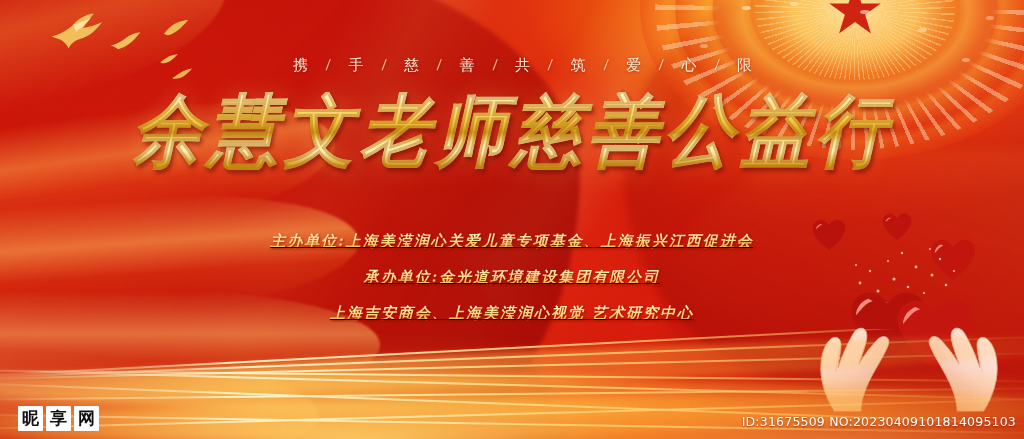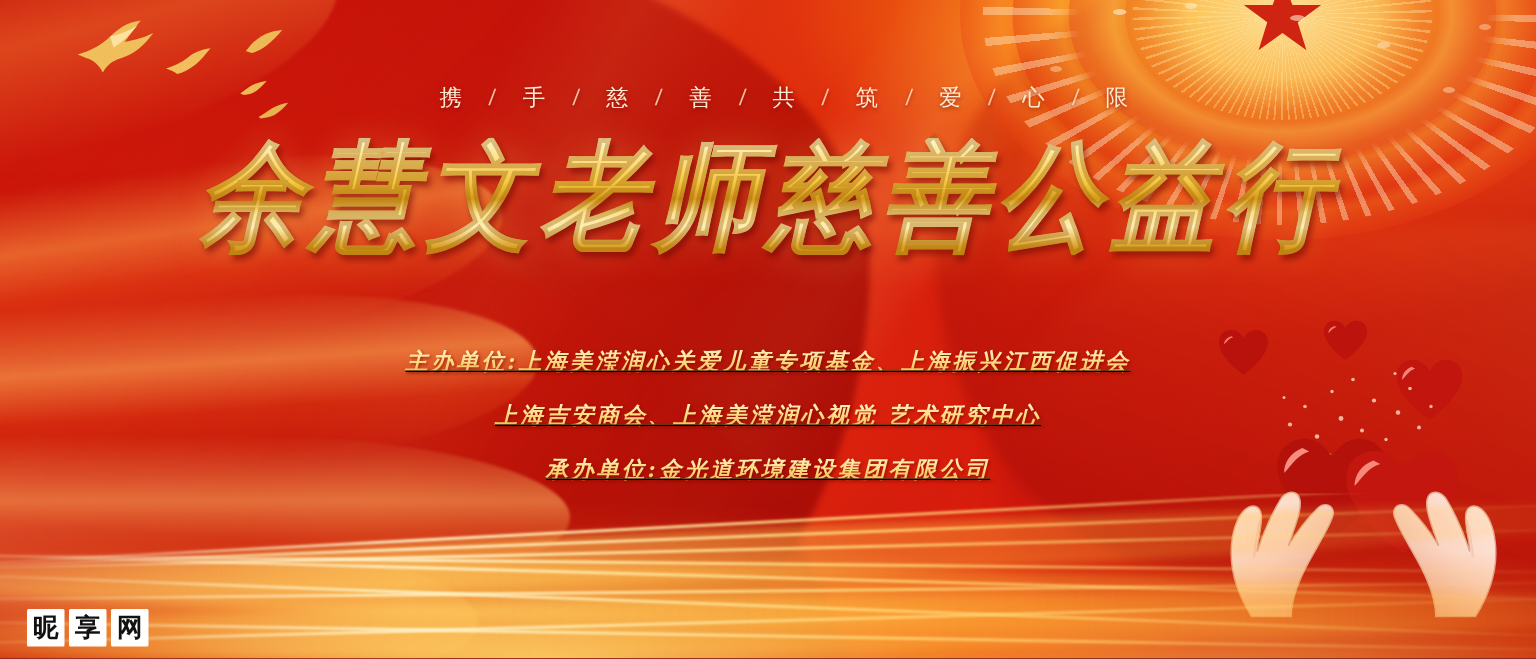--- a/index.html
+++ b/index.html
@@ -325,22 +325,22 @@
     <span class="sep">/</span>
     <span>心</span>
     <span class="sep">/</span>
     <span>限</span>
   </div>
 
   <div class="main-title">余慧文老师慈善公益行</div>
 
   <div class="org-block">
     <div class="org-line">主办单位:上海美滢润心关爱儿童专项基金、上海振兴江西促进会</div>
+    <div class="org-line">承办单位:金光道环境建设集团有限公司</div>
     <div class="org-line">上海吉安商会、上海美滢润心视觉 艺术研究中心</div>
-    <div class="org-line">承办单位:金光道环境建设集团有限公司</div>
   </div>
 
   <div class="hands-art">
 
     <svg class="heart" style="left:8px;top:6px;width:34px;height:32px" viewBox="0 0 100 92">
       <path d="M50 90 C10 60 2 38 2 26 C2 10 14 2 26 2 C36 2 45 9 50 18 C55 9 64 2 74 2 C86 2 98 10 98 26 C98 38 90 60 50 90 Z" fill="#b9120c"></path>
       <path d="M26 14 C18 16 12 22 12 30 C18 24 22 18 30 16 Z" fill="#ff8d80" opacity=".85"></path>
     </svg>
     <svg class="heart" style="left:78px;top:0px;width:30px;height:28px" viewBox="0 0 100 92">
       <path d="M50 90 C10 60 2 38 2 26 C2 10 14 2 26 2 C36 2 45 9 50 18 C55 9 64 2 74 2 C86 2 98 10 98 26 C98 38 90 60 50 90 Z" fill="#bd130d"></path>
@@ -430,14 +430,15 @@
   </div>
 
   <div class="wm">
     <div class="wm-logo">
       <i>昵</i>
       <i>享</i>
       <i>网</i>
     </div>
   </div>
 
+  <div class="idtag">ID:31675509 NO:20230409101814095103</div>
 
 </div>
 
 </body></html>

